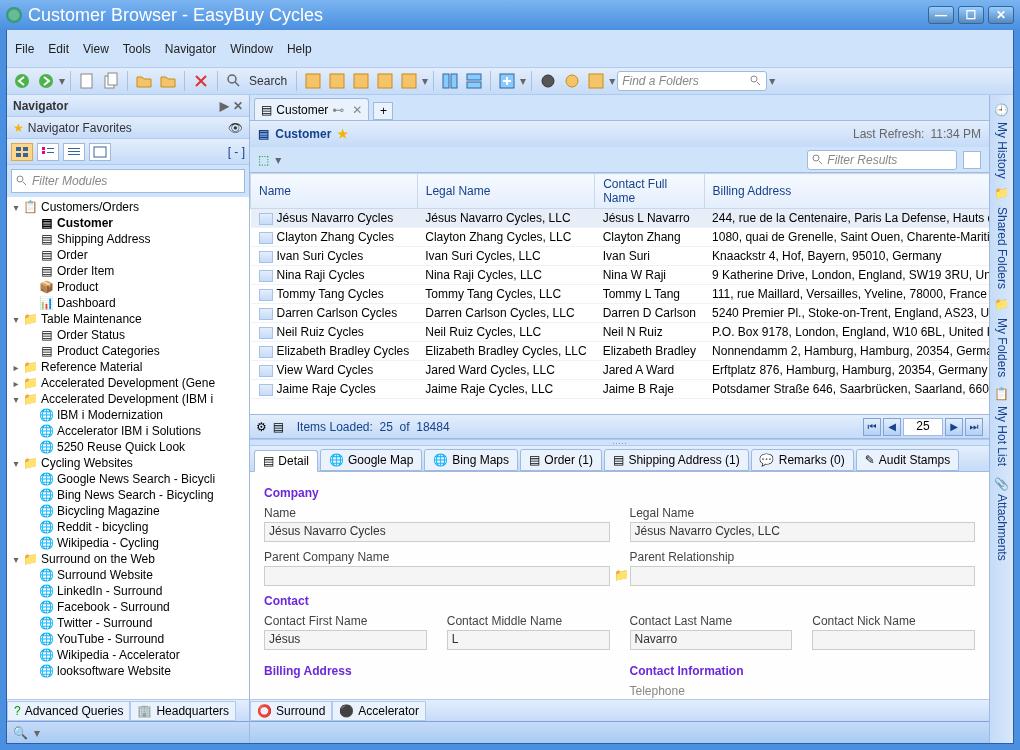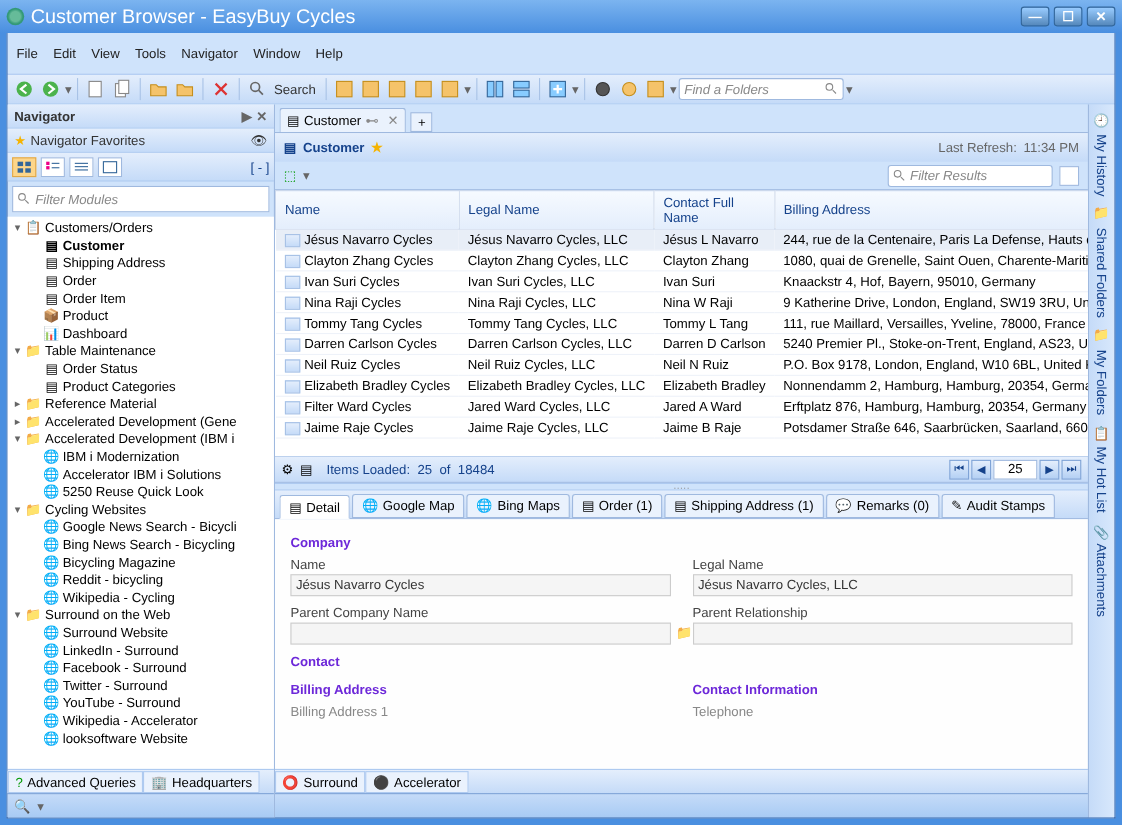--- a/index.html
+++ b/index.html
@@ -578,21 +578,21 @@
                 <td><span>Neil N Ruiz</span></td>
                 <td><span>P.O. Box 9178, London, England, W10 6BL, United Kingdo</span></td>
               </tr>
               <tr>
                 <td><span class="rowicon"></span><span>Elizabeth Bradley Cycles</span></td>
                 <td><span>Elizabeth Bradley Cycles, LLC</span></td>
                 <td><span>Elizabeth  Bradley</span></td>
                 <td><span>Nonnendamm 2, Hamburg, Hamburg, 20354, Germany</span></td>
               </tr>
               <tr>
-                <td><span class="rowicon"></span><span>Filter Ward Cycles</span></td>
+                <td><span class="rowicon"></span><span>View Ward Cycles</span></td>
                 <td><span>Jared Ward Cycles, LLC</span></td>
                 <td><span>Jared A Ward</span></td>
                 <td><span>Erftplatz 876, Hamburg, Hamburg, 20354, Germany</span></td>
               </tr>
               <tr>
                 <td><span class="rowicon"></span><span>Jaime Raje Cycles</span></td>
                 <td><span>Jaime Raje Cycles, LLC</span></td>
                 <td><span>Jaime B Raje</span></td>
                 <td><span>Potsdamer Straße 646, Saarbrücken, Saarland, 66001, Ge</span></td>
               </tr>
@@ -666,25 +666,42 @@
             <div class="fld"></div>
             <span style="position:absolute;right:-20px;top:18px;">📁</span>
           </div>
           <div class="form-field">
             <label>Parent Relationship</label>
             <div class="fld"></div>
           </div>
         </div>
 
         <div class="section-h">Contact</div>
-
         <div class="form-row">
           <div class="form-field">
+            <label>Contact First Name</label>
+            <div class="fld">Jésus</div>
+          </div>
+          <div class="form-field">
+            <label>Contact Middle Name</label>
+            <div class="fld">L</div>
+          </div>
+          <div class="form-field">
+            <label>Contact Last Name</label>
+            <div class="fld">Navarro</div>
+          </div>
+          <div class="form-field">
+            <label>Contact Nick Name</label>
+            <div class="fld"></div>
+          </div>
+        </div>
+
+        <div class="form-row">
+          <div class="form-field">
             <div class="section-h">Billing Address</div>
-            <label style="color:#888;">Billing Address 1</label>
           </div>
           <div class="form-field">
             <div class="section-h">Contact Information</div>
             <label style="color:#888;">Telephone</label>
           </div>
         </div>
       </div>
 
       <div class="bottom-tabs" style="padding-left:0;">
         <div class="bottom-tab">

